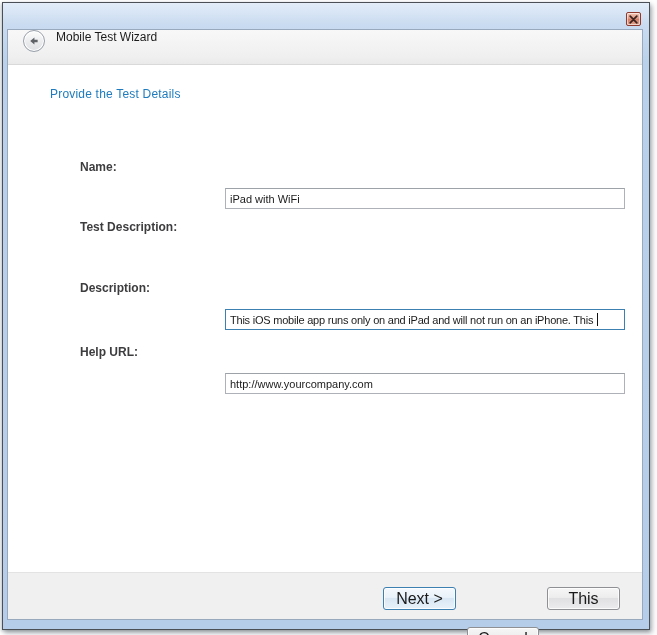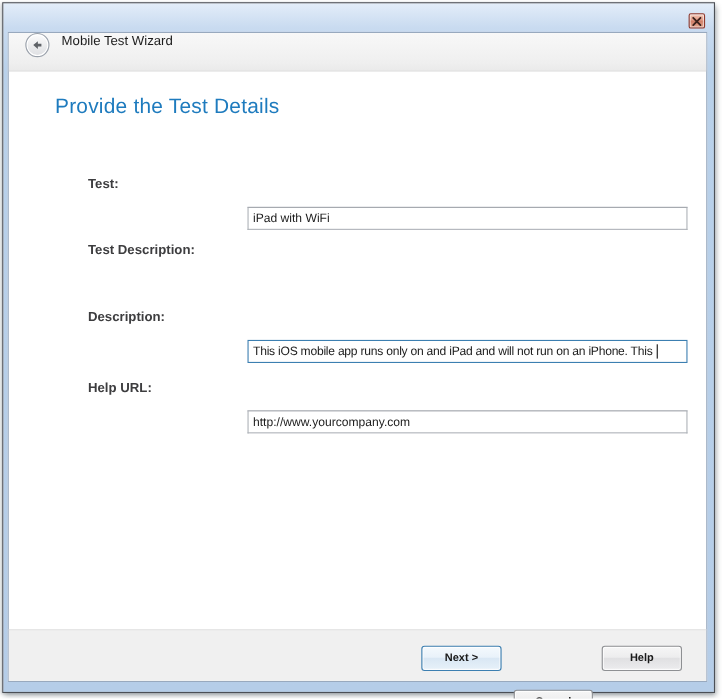--- a/index.html
+++ b/index.html
@@ -27,44 +27,44 @@
   .header{position:absolute;top:0;left:0;right:0;height:34px;
     background:linear-gradient(180deg,#f8f8f8 0%,#efefef 80%,#eaeaea 100%);
     border-bottom:1px solid #d9d9d9;display:flex;align-items:flex-start;}
   .back-btn{width:22px;height:22px;margin-left:15px;border-radius:50%;
     border:1px solid #9aa1ab;background:linear-gradient(180deg,#fdfdfd,#e9eaec 60%,#dfe0e3);
     box-shadow:inset 0 0 0 1px #ffffff;
     display:flex;align-items:center;justify-content:center;cursor:pointer;padding:0;}
   .win-title{margin-left:11px;font-size:12px;color:#1c1c1c;}
 
   
-  .heading{position:absolute;left:42px;top:57px;font-size:19px;color:#1e7bbe;
+  .heading{position:absolute;left:42px;top:57px;font-size:12px;color:#1e7bbe;
     letter-spacing:.2px;}
 
   
   .row{position:absolute;left:0;right:0;height:22px;}
   .row.r1{top:126px}.row.r2{top:186px}.row.r3{top:247px}.row.r4{top:311px}
   .field-label{position:absolute;left:72px;top:4px;font-size:12px;font-weight:bold;color:#3d3d3f;}
   .textbox{position:absolute;left:217px;top:0;width:400px;height:21px;box-sizing:border-box;
     background:#ffffff;border:1px solid #aeb2b8;border-top-color:#9da1a8;
     padding:0 4px;display:flex;align-items:center;overflow:hidden;margin-top:32px;}
   .textbox .val{font-size:11px;color:#1b1b1b;white-space:pre;letter-spacing:0;}
   .textbox.focused{border:1px solid #3c7fb1;}
   .textbox.focused .val{letter-spacing:-0.22px;}
   .caret{display:inline-block;width:1px;height:13px;background:#111;margin-left:1px;flex:0 0 1px;}
 
   
   .footer{position:absolute;left:0;right:0;bottom:0;height:46px;background:#f0f0f0;
     border-top:1px solid #e3e3e3;}
   .btn{position:absolute;top:14px;height:23px;box-sizing:border-box;border-radius:3px;
-    border:1px solid #8e9093;font-size:10px;color:#1a1a1a;cursor:pointer;
+    border:1px solid #8e9093;font-size:16px;color:#1a1a1a;cursor:pointer;
     background:linear-gradient(180deg,#f6f6f6 0%,#ededee 45%,#e0e0e2 50%,#ececee 100%);
     box-shadow:inset 0 0 0 1px rgba(255,255,255,.8);
     display:flex;align-items:center;justify-content:center;padding:0;
-    font-family:"Liberation Sans","DejaVu Sans",sans-serif;font-weight:bold;}
+    font-family:"Liberation Sans","DejaVu Sans",sans-serif;}
   .btn.default{border-color:#3c7fb1;
     background:linear-gradient(180deg,#f4f9fd 0%,#e9f2fa 45%,#d9e7f4 50%,#e7f1f9 100%);}
   .btn.next{left:375px;width:73px;}
   .btn.cancel{left:459px;width:72px;margin-top:40px;}
   .btn.help{left:539px;width:73px;}
 </style>
 </head>
 <body>
 
 <div class="window">
@@ -86,21 +86,21 @@
             <path d="M15.2 8.1 H10.6 V4.9 L4.6 10 L10.6 15.1 V11.9 H15.2 Z" fill="#5e6267"></path>
           </svg>
         </span>
       </button>
       <span class="win-title">Mobile Test Wizard</span>
     </div>
 
     <div class="heading">Provide the Test Details</div>
 
     <div class="row r1">
-      <span class="field-label">Test:</span>
+      <span class="field-label">Name:</span>
       <div class="textbox">
         <span class="val">iPad with WiFi</span>
       </div>
     </div>
 
     <div class="row r2">
       <span class="field-label">Test Description:</span>
     </div>
 
     <div class="row r4">
@@ -114,17 +114,17 @@
       <span class="field-label">Description:</span>
       <div class="textbox focused">
         <span class="val">This iOS mobile app runs only on and iPad and will not run on an iPhone. This </span>
           <span class="caret"></span>
       </div>
     </div>
 
     <div class="footer">
       <button class="btn default next">Next &gt;</button>
       <button class="btn cancel">Cancel</button>
-      <button class="btn help">Help</button>
+      <button class="btn help">This</button>
     </div>
 
   </div>
 </div>
 
 </body></html>

